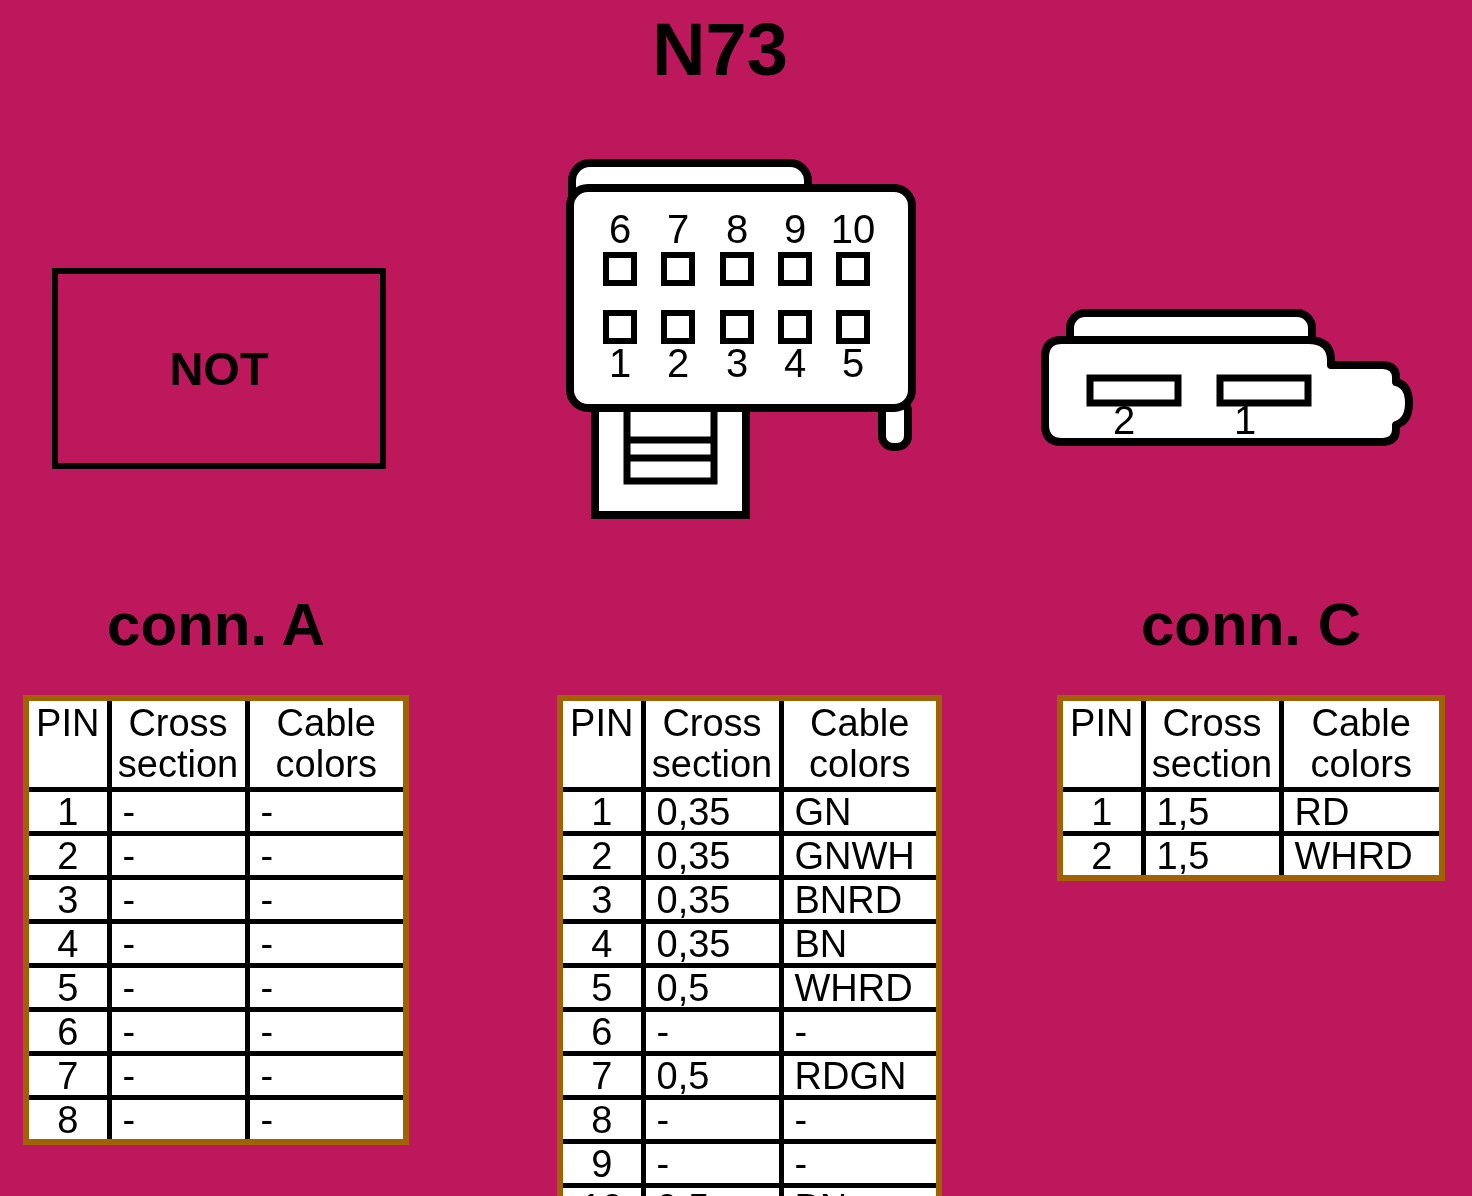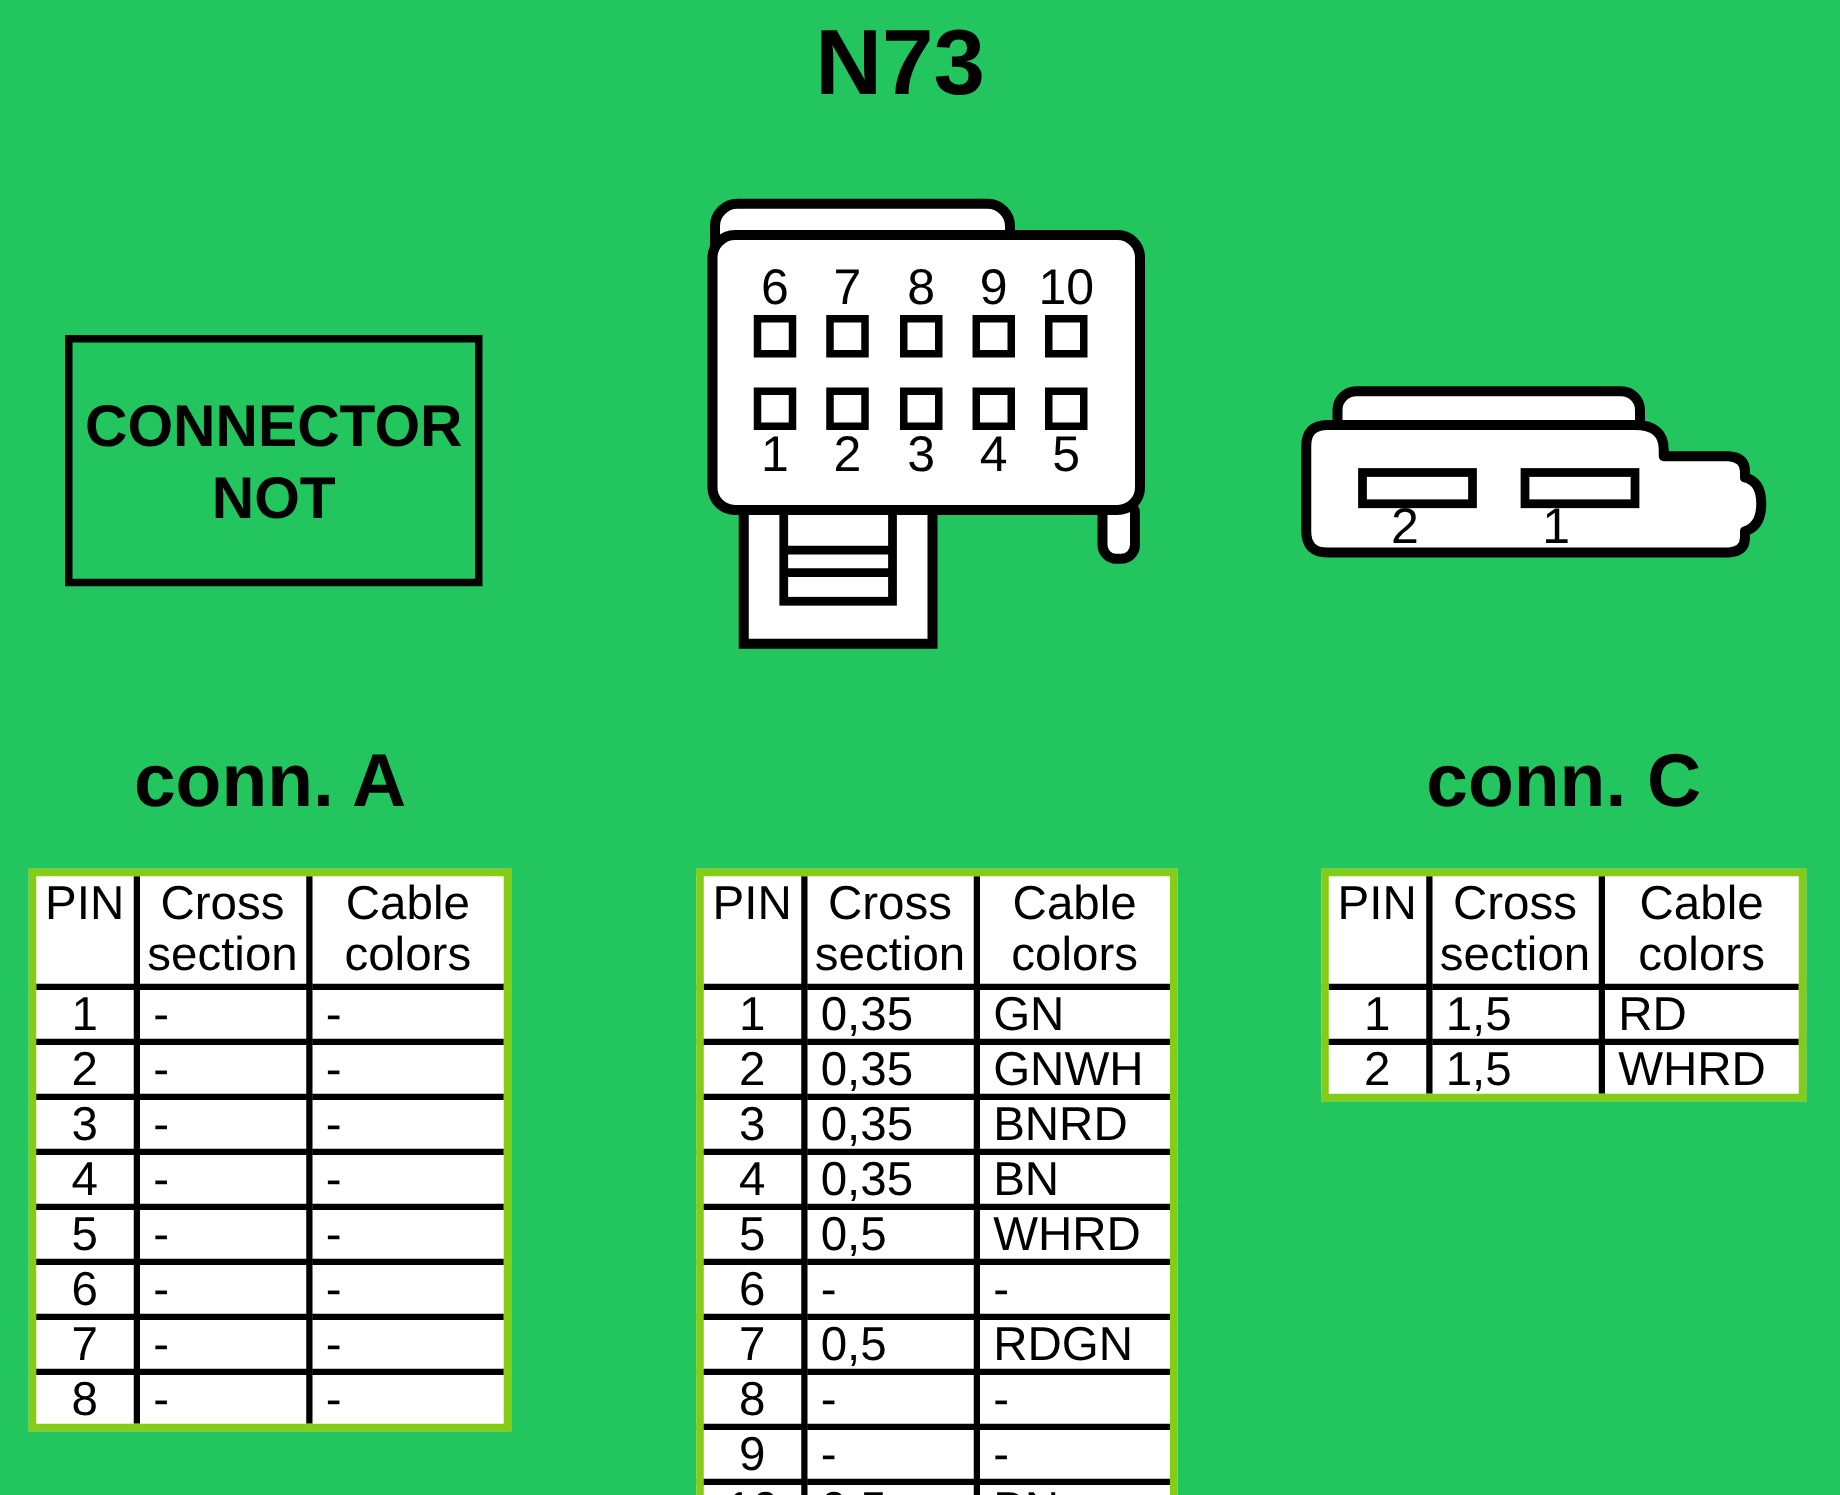--- a/index.html
+++ b/index.html
@@ -1,17 +1,17 @@
 <!DOCTYPE html>
 <html><head>
 <meta charset="utf-8">
 <style>
   html,body { margin:0; padding:0; background:#ffffff; }
   .canvas {
-    position:relative; width:1472px; height:1196px; background:#22c55e;
+    position:relative; width:1472px; height:1196px; background:#be185d;
     font-family:"Liberation Sans", sans-serif; color:#000000; overflow:hidden;
   }
 
   
   .page-title {
     position:absolute; left:560px; top:10px; width:320px;
     font-size:74px; font-weight:bold; text-align:center; line-height:80px;
   }
 
   
@@ -36,21 +36,21 @@
     position:absolute; top:592px; font-size:60px; font-weight:bold;
     text-align:center; line-height:66px;
   }
   #heading-a { left:23px;   width:386px; }
   #heading-b { left:557px;  width:385px; }
   #heading-c { left:1057px; width:388px; }
 
   
   table.pin-table {
     position:absolute; border-collapse:collapse; table-layout:fixed;
-    background:#fff; border:6px solid #84cc16;
+    background:#fff; border:6px solid #a16207;
   }
   #table-a { left:23px;   top:695px; width:386px; }
   #table-b { left:557px;  top:695px; width:385px; }
   #table-c { left:1057px; top:695px; width:388px; }
   .pin-table th, .pin-table td { border:5px solid #000; font-size:38px; }
   .pin-table th {
     height:84px; vertical-align:top; text-align:center;
     font-weight:normal; line-height:41px; padding:2px 0 0 0;
   }
   .pin-table td { height:39px; padding:0; line-height:36px; vertical-align:middle; }
@@ -58,21 +58,20 @@
   .pin-table td.val-col { text-align:left; padding-left:11px; }
 </style>
 </head>
 <body>
 
 <div class="canvas">
 
   <div class="page-title">N73</div>
 
   <div class="notice-box">
-    <div>CONNECTOR</div>
     <div>NOT</div>
   </div>
 
   <svg id="svg-conn-b" class="drawing" viewBox="0 0 360 368">
     <g fill="#ffffff" stroke="#000000">
       <rect x="14" y="8" width="236" height="52" rx="18" stroke-width="8"></rect>
       <rect x="324" y="245" width="26" height="47" rx="11" stroke-width="8"></rect>
       <rect x="37" y="248" width="151" height="112" stroke-width="8"></rect>
       <rect x="69" y="250" width="87" height="76" stroke-width="7"></rect>
       <line x1="69" y1="285" x2="156" y2="285" stroke-width="7"></line>

